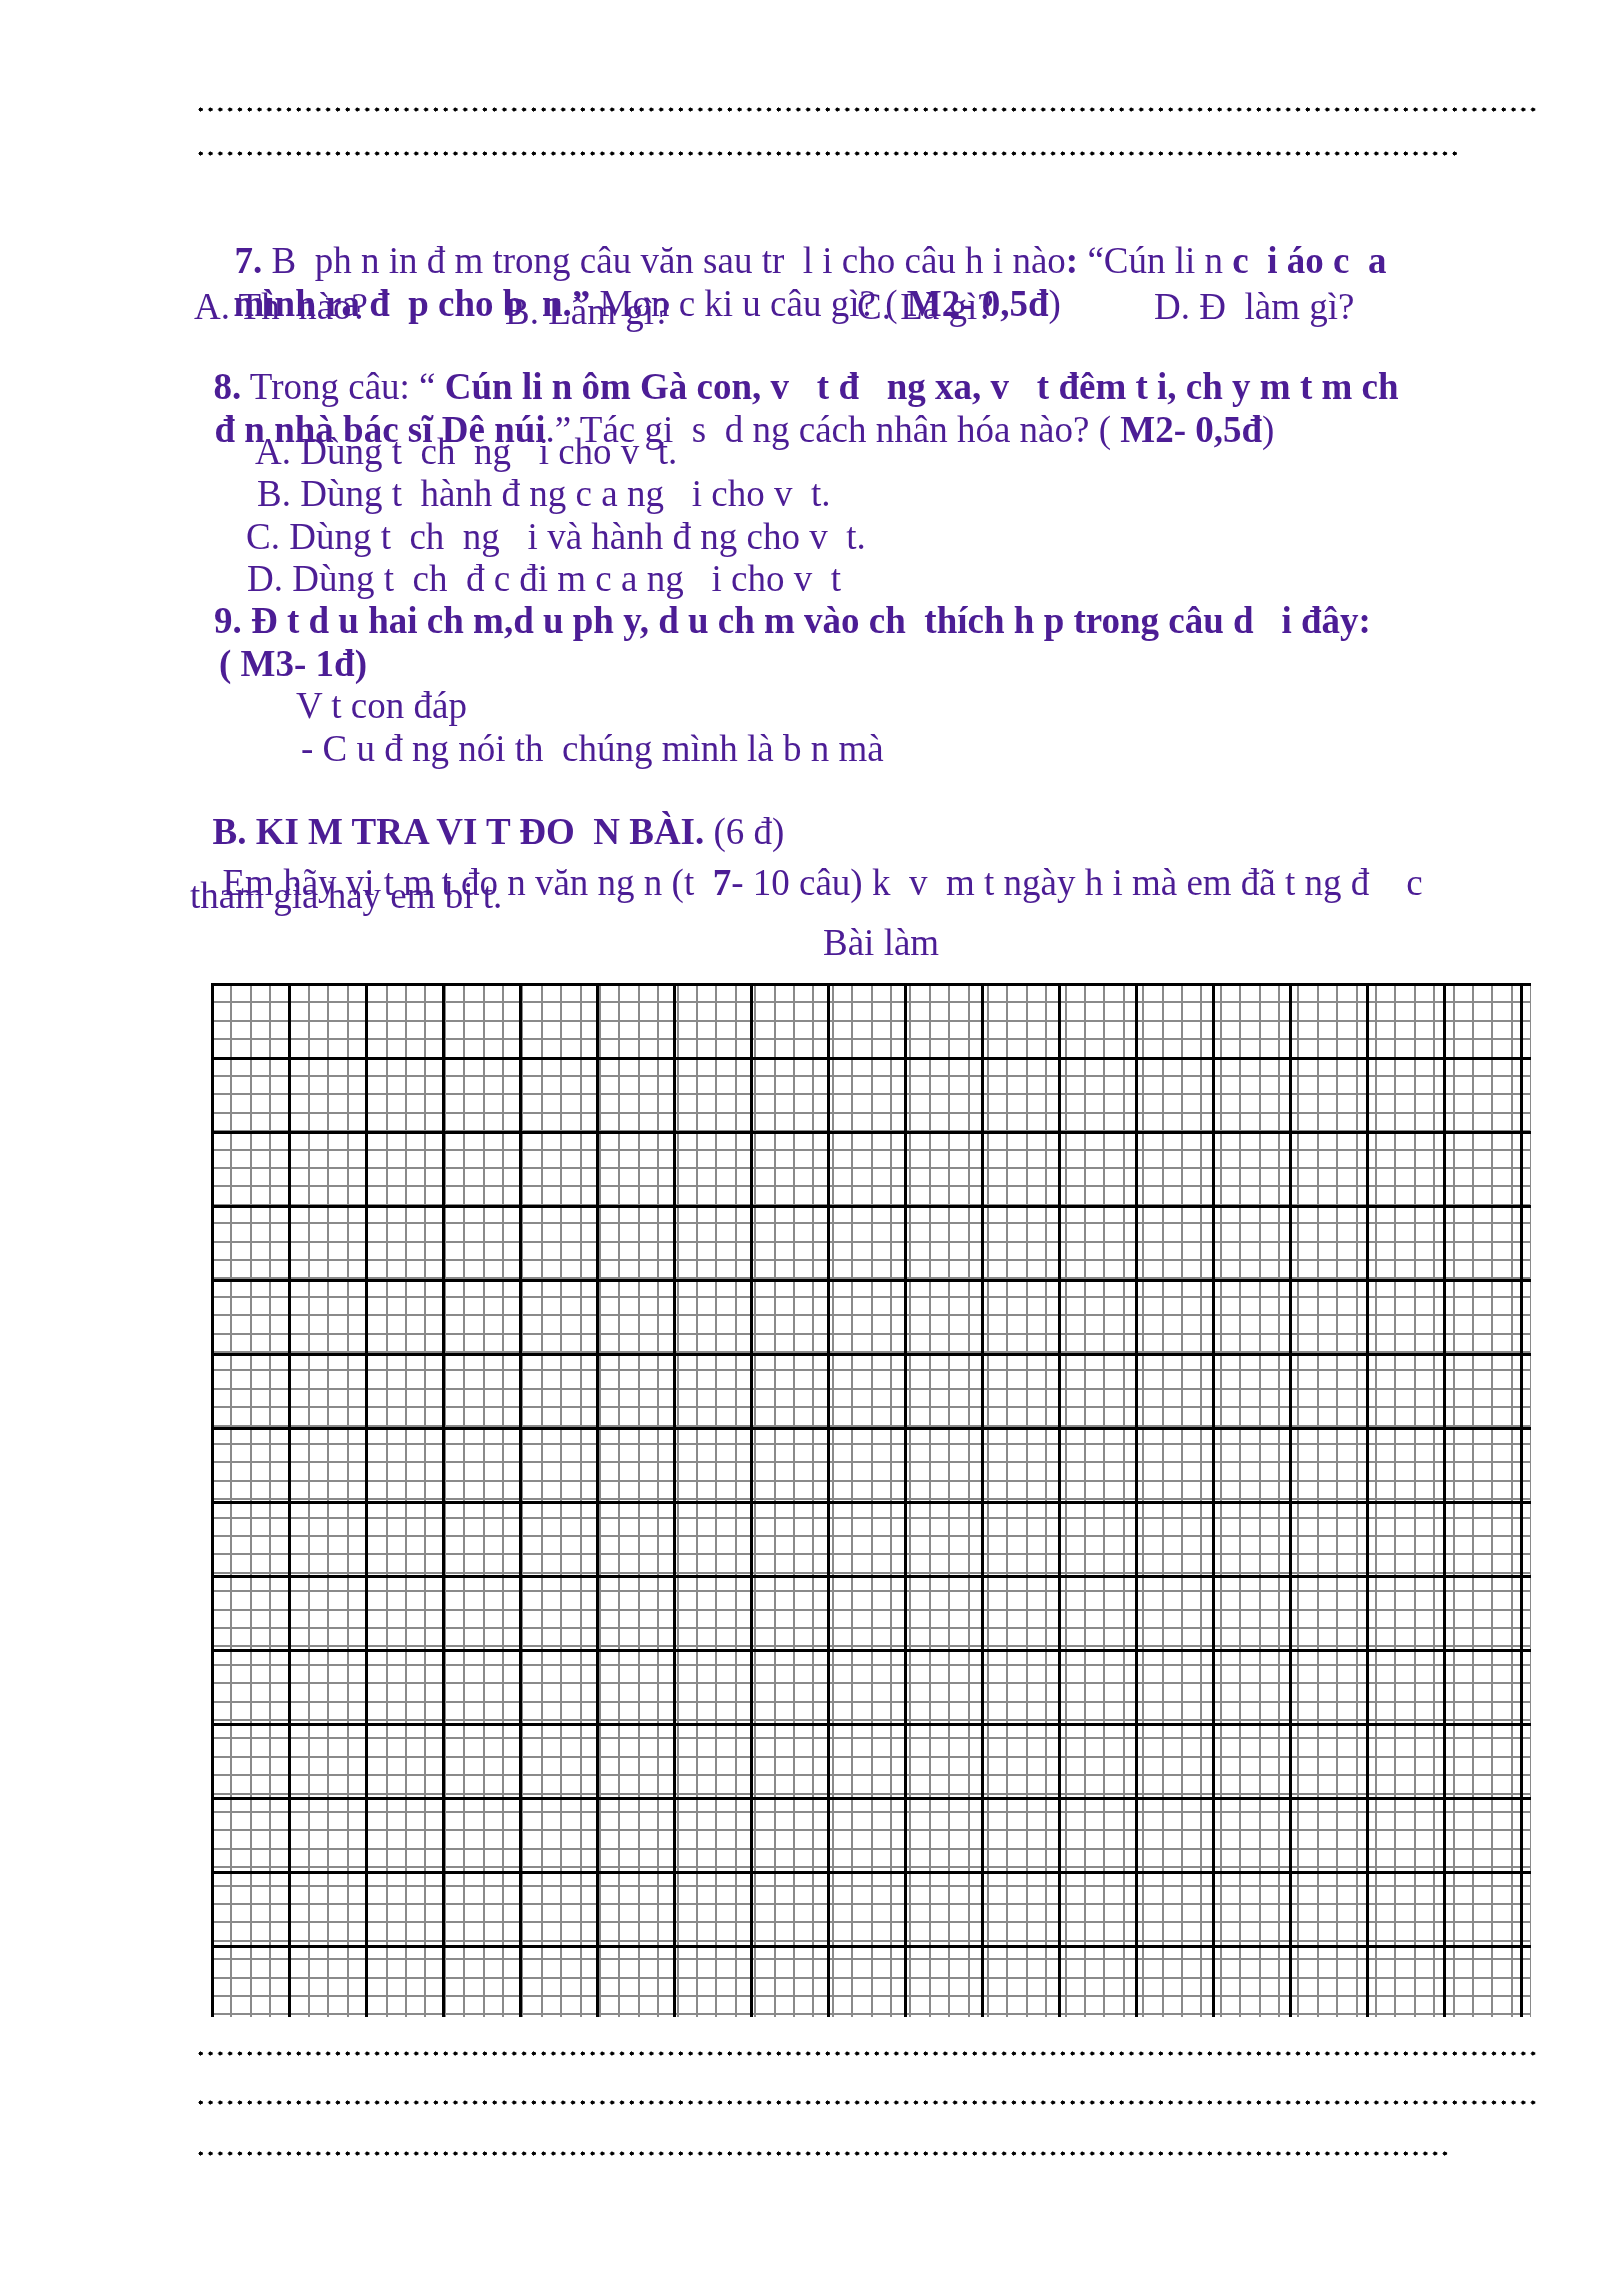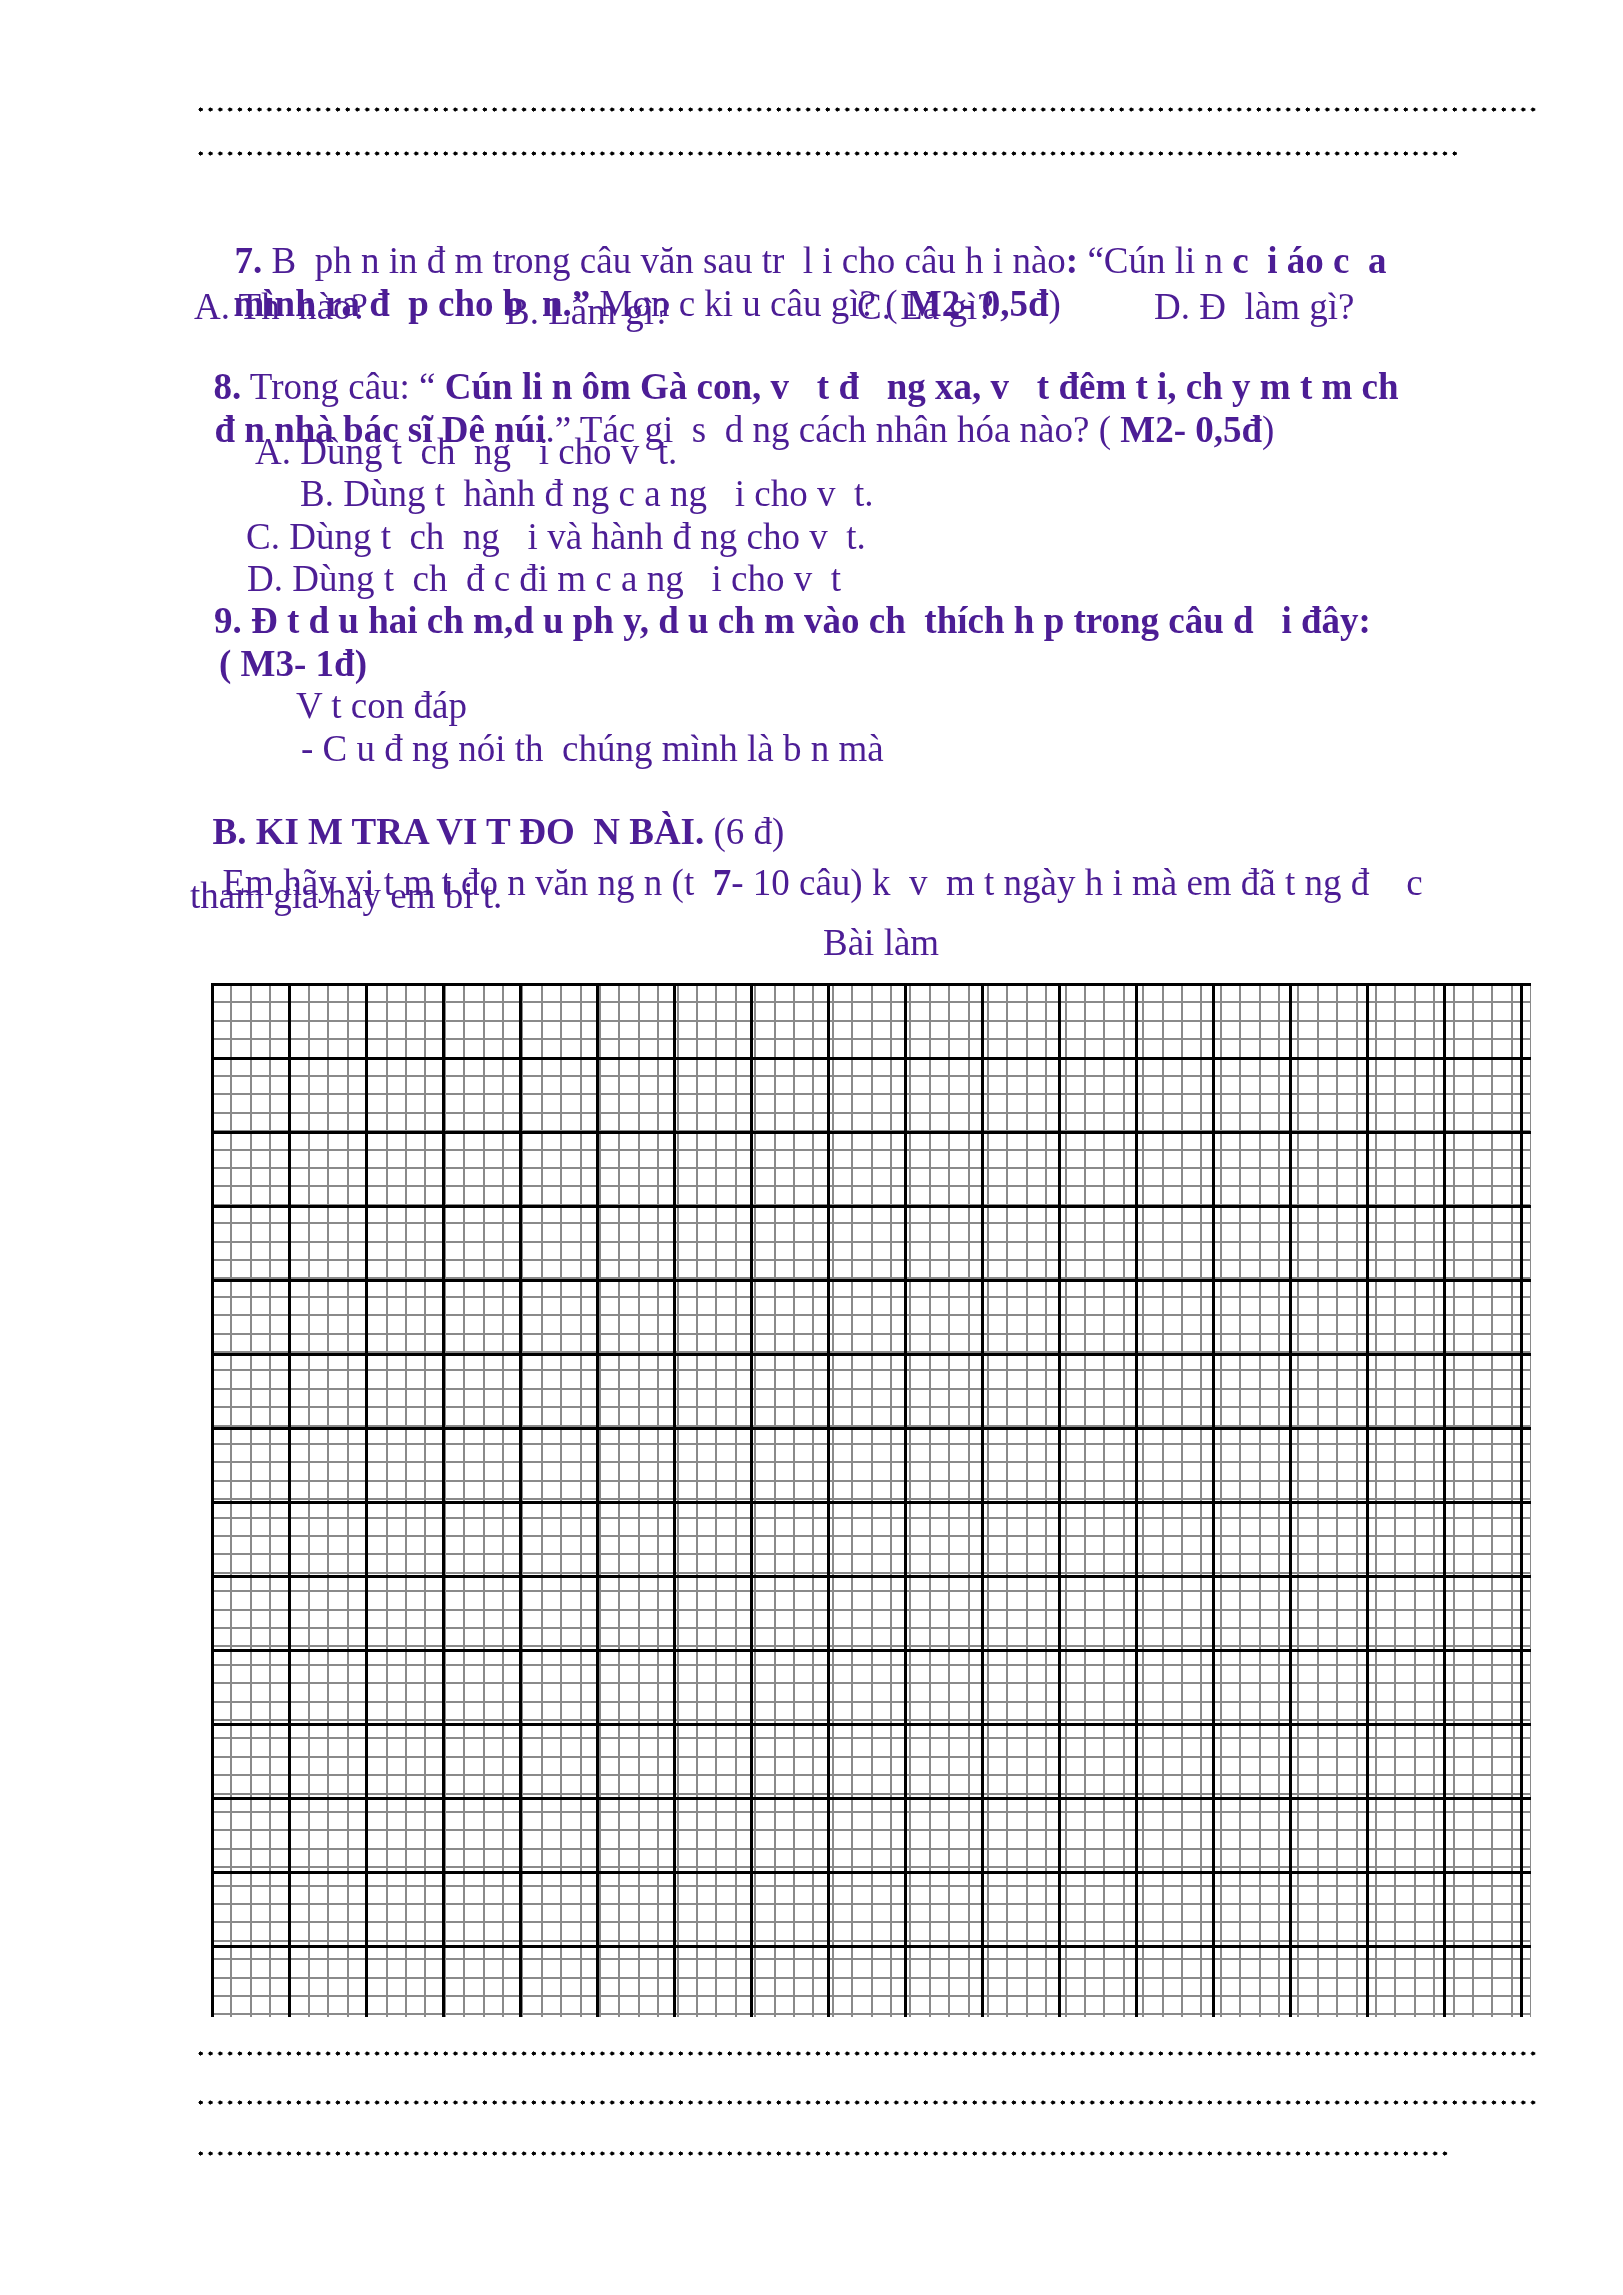--- a/index.html
+++ b/index.html
@@ -43,21 +43,21 @@
 <div class="line" style="left:857px;top:287px;">C. Là gì?</div>
 <div class="line" style="left:1154px;top:287px;">D. Đ  làm gì?</div>
 
 <div class="line" style="left:195px;top:328px;text-align:center;">
   <b>8.</b><span> Trong câu: “ </span><b>Cún li n ôm Gà con, v   t đ   ng xa, v   t đêm t i, ch y m t m ch</b>
 </div>
 <div class="line" style="left:196px;top:371px;">
   <b>đ n nhà bác sĩ Dê núi</b><span>.” Tác gi  s  d ng cách nhân hóa nào? ( </span><b>M2- 0,5đ</b><span>)</span>
 </div>
 <div class="line" style="left:255px;top:432px;">A. Dùng t  ch  ng   i cho v  t.</div>
-<div class="line" style="left:257px;top:474px;margin-left:43px;">B. Dùng t  hành đ ng c a ng   i cho v  t.</div>
+<div class="line" style="left:257px;top:474px;">B. Dùng t  hành đ ng c a ng   i cho v  t.</div>
 <div class="line" style="left:246px;top:517px;">C. Dùng t  ch  ng   i và hành đ ng cho v  t.</div>
 <div class="line" style="left:247px;top:559px;">D. Dùng t  ch  đ c đi m c a ng   i cho v  t</div>
 
 <div class="line" style="left:214px;top:601px;font-weight:bold;">9. Đ t d u hai ch m,d u ph y, d u ch m vào ch  thích h p trong câu d   i đây:</div>
 <div class="line" style="left:219px;top:644px;font-weight:bold;">( M3- 1đ)</div>
 <div class="line" style="left:296px;top:686px;">V t con đáp</div>
 <div class="line" style="left:301px;top:729px;">- C u đ ng nói th  chúng mình là b n mà</div>
 
 <div class="line" style="left:194px;top:773px;">
   <b>B. KI M TRA VI T ĐO  N BÀI.</b><span> (6 đ)</span>

